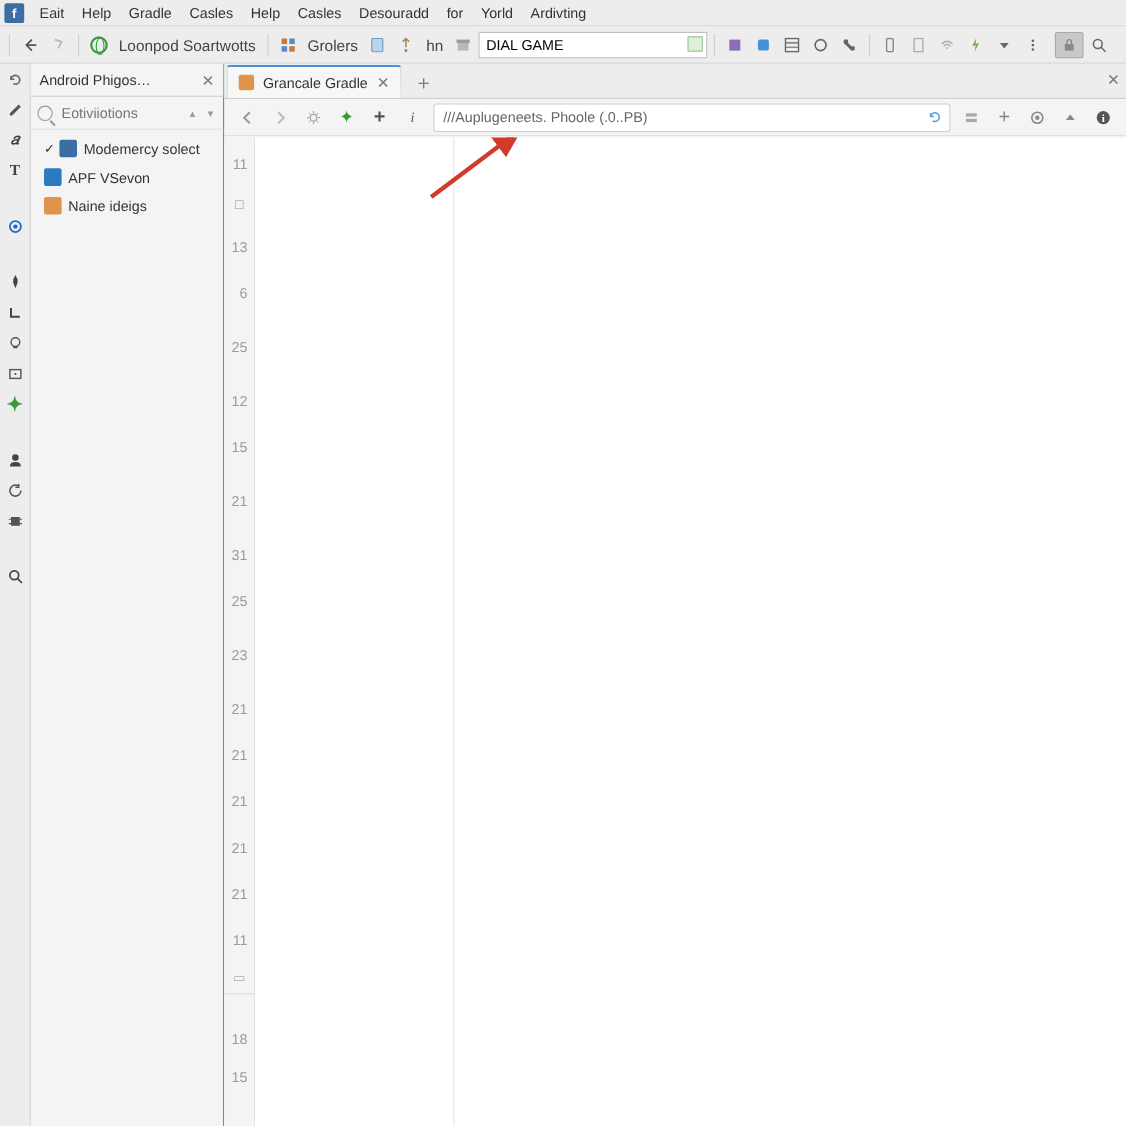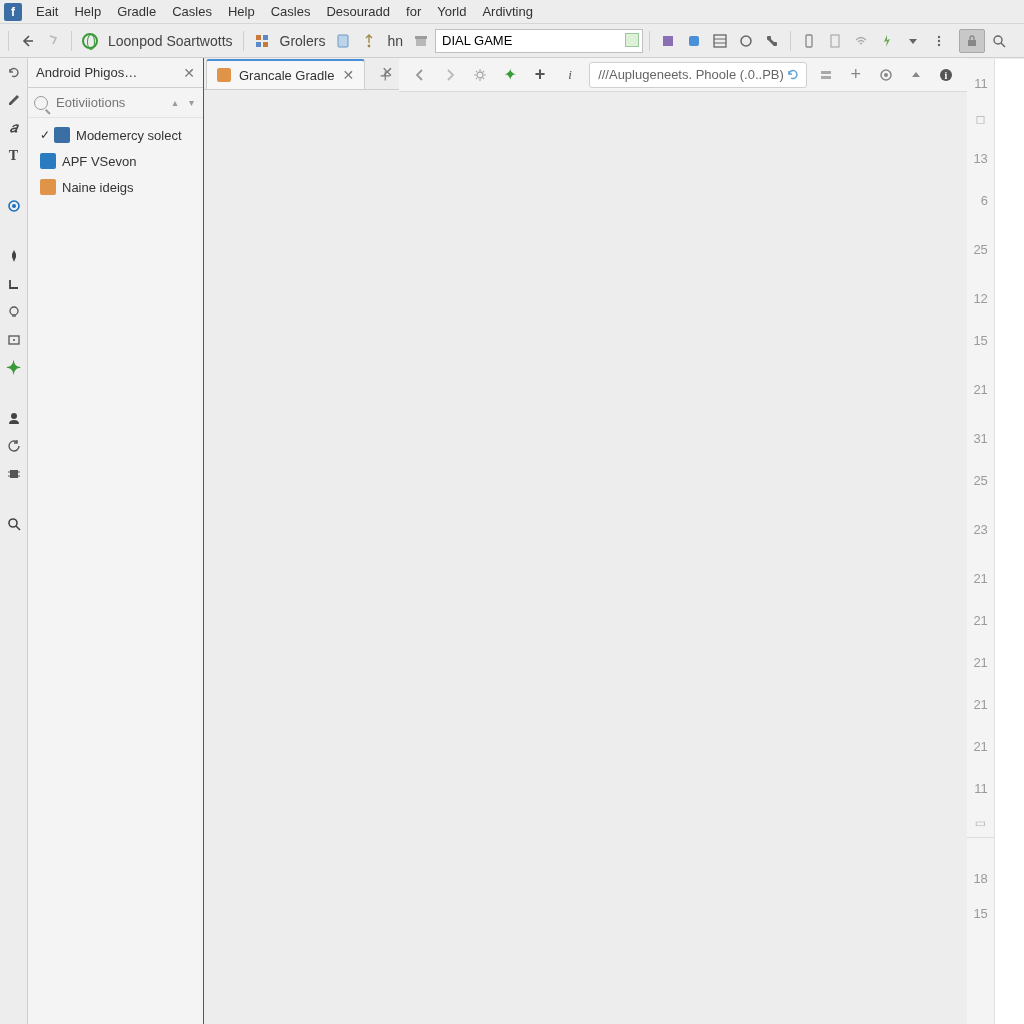--- a/index.html
+++ b/index.html
@@ -37,21 +37,21 @@
   .panel-search .dd{margin-left:auto;color:#9a9a9a;font-size:10px;padding:0 3px}
   .tree{padding:4px 0}
   .tree .node{display:flex;align-items:center;height:26px;padding:0 6px 0 12px;gap:6px;color:#333}
   .tree .swoosh{color:#333;font-size:12px;margin-right:-2px}
   .ficon{width:16px;height:16px;border-radius:2px;display:inline-block}
   .ic-blue{background:#3b6ea5}
   .ic-cyan{background:#2a7bbf}
   .ic-orange{background:#e0944a}
   .ic-grey{border:1.5px solid #888;background:transparent}
   
-  .editor-col{flex:1;display:flex;flex-direction:row;background:#ededed}
+  .editor-col{flex:1;display:flex;flex-direction:column;background:#ededed}
   .editor-tabs{height:32px;display:flex;align-items:flex-end;background:#ededed;border-bottom:1px solid #cfcfcf;position:relative}
   .etab{height:30px;display:flex;align-items:center;padding:0 10px;background:#f7f7f7;border:1px solid #cfcfcf;border-bottom:none;border-top:2px solid #4a90d9;border-radius:3px 3px 0 0;margin-left:2px;gap:8px}
   .etab .eticon{width:14px;height:14px;background:#e0944a;border-radius:2px}
   .etab .etclose{color:#7a7a7a;font-size:14px}
   .etab-new{width:28px;height:28px;display:flex;align-items:center;justify-content:center;color:#7a7a7a;font-size:18px;margin-left:6px}
   .etab-close-all{position:absolute;right:6px;top:6px;font-size:14px;color:#7a7a7a}
   .ed-toolbar{height:34px;display:flex;align-items:center;background:#f4f4f4;border-bottom:1px solid #d9d9d9;padding:0 10px;gap:8px}
   .ed-tb-btn{width:22px;height:22px;display:flex;align-items:center;justify-content:center;color:#777;border-radius:3px}
   .ed-path{flex:1;display:flex;align-items:center;height:26px;border:1px solid #cfcfcf;background:#fff;border-radius:3px;padding:0 22px 0 8px;color:#666;font-size:13px;position:relative}
   .ed-path .refresh{position:absolute;right:4px;top:4px;width:16px;height:16px;color:#5aa0d8}

